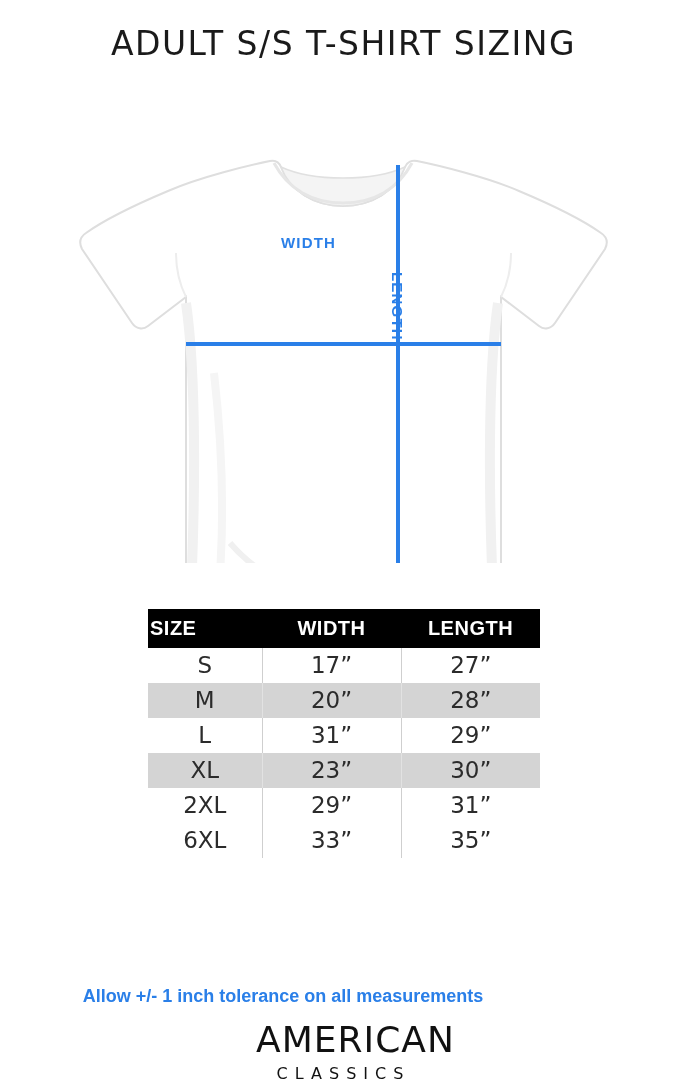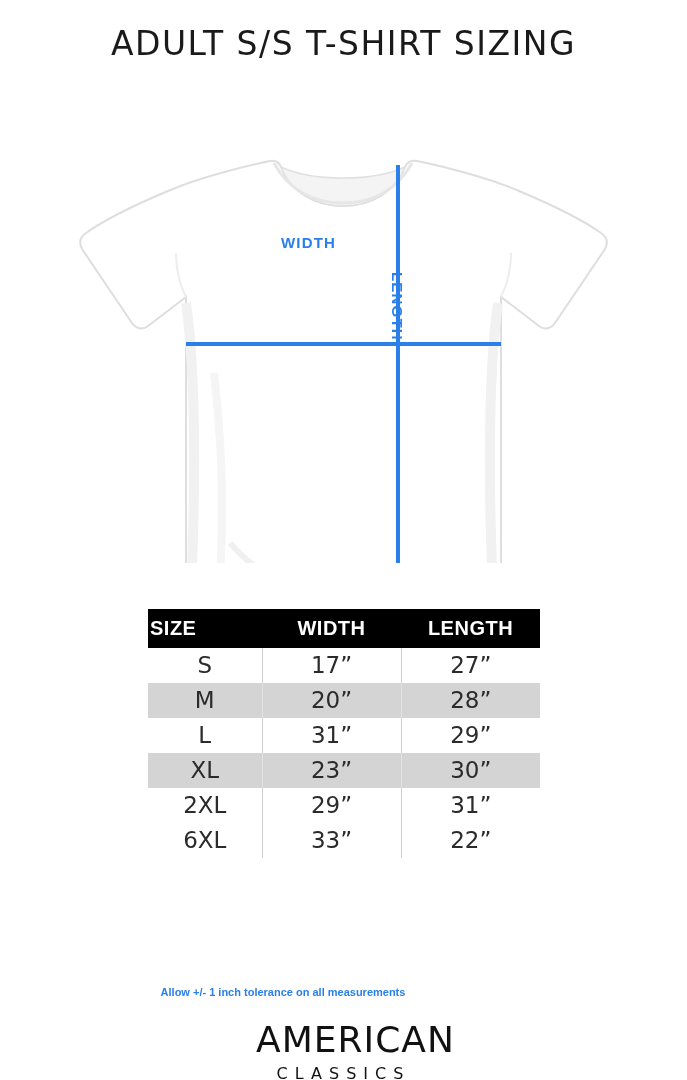--- a/index.html
+++ b/index.html
@@ -118,21 +118,21 @@
   }
 
   
   .tolerance {
     position: absolute;
     left: 0;
     top: 962px;
     width: 566px;
     text-align: center;
     color: #2a7fe8;
-    font-size: 11px;
+    font-size: 18px;
     font-weight: bold;
     font-family: "Liberation Sans", sans-serif;
   }
   .brand {
     position: absolute;
     left: 0;
     top: 995px;
     width: 687px;
     text-align: center;
   }
@@ -239,21 +239,21 @@
           <td>30”</td>
         </tr>
         <tr class="odd">
           <td class="sep">2XL</td>
           <td class="sep">29”</td>
           <td>31”</td>
         </tr>
         <tr class="odd">
           <td class="sep">6XL</td>
           <td class="sep">33”</td>
-          <td>22”</td>
+          <td>35”</td>
         </tr>
       </tbody>
     </table>
   </div>
 
   <div class="tolerance">Allow +/- 1 inch tolerance on all measurements</div>
 
   <div class="brand">
     <div class="brand-main">AMERICAN</div>
     <div class="brand-sub">CLASSICS</div>

